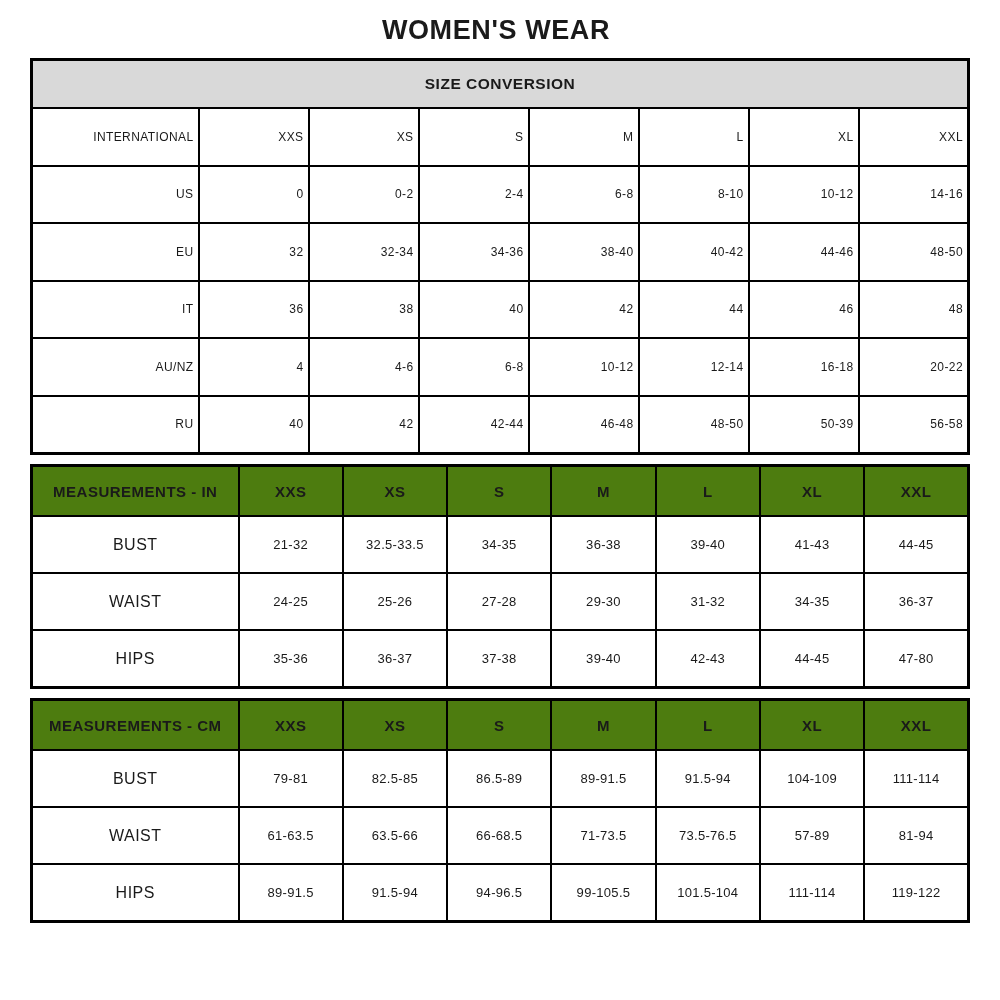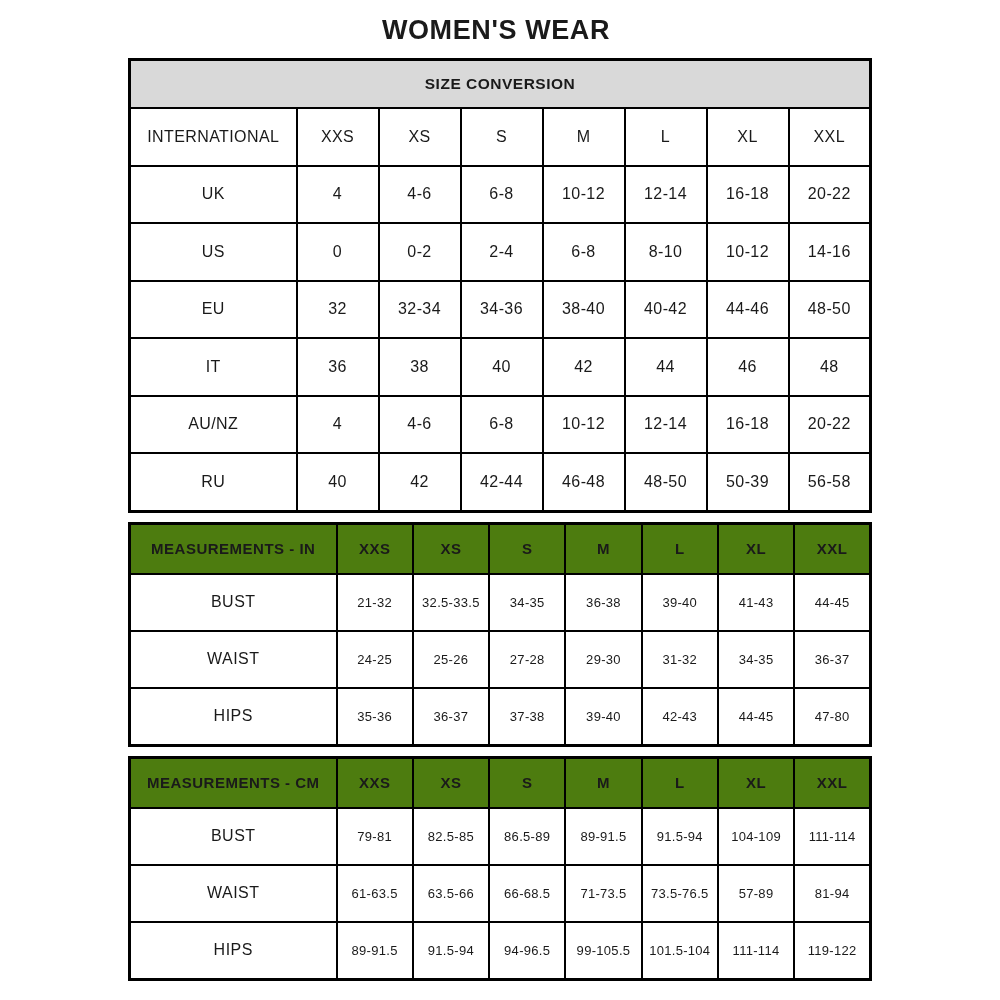--- a/index.html
+++ b/index.html
@@ -20,21 +20,21 @@
     text-align: center;
     font-size: 27px;
     font-weight: 700;
     letter-spacing: 0.6px;
     margin: 15px 8px 13px 0;
     line-height: 30px;
   }
   table.t {
     border-collapse: collapse;
     table-layout: fixed;
-    width: 744px;
+    width: 940px;
     margin: 0 auto 9px auto;
     border: 3px solid #000000;
   }
   table.t td, table.t th {
     border: 2px solid #000000;
     text-align: center;
     vertical-align: middle;
     padding: 0 4px;
     overflow: hidden;
     white-space: nowrap;
@@ -43,23 +43,24 @@
   .main col.c0 { width: 167px; }
   .t-title {
     height: 46px;
     background: #d9d9d9;
     font-weight: 700;
     font-size: 15.5px;
     letter-spacing: 0.5px;
   }
   .main tbody td {
     height: 55.5px;
-    font-size: 16px;
+    font-size: 12px;
     font-weight: 400;
     letter-spacing: 0.4px;
+    text-align: right;
   }
   
   .meas col.c0m { width: 207px; }
   .meas tr.sizes-row td {
     height: 48px;
     background: #4d7c0f;
     font-weight: 700;
     font-size: 15px;
     letter-spacing: 0.5px;
   }
@@ -98,30 +99,20 @@
           <td>XS</td>
           <td>S</td>
           <td>M</td>
           <td>L</td>
           <td>XL</td>
           <td>XXL</td>
         </tr>
     </tbody>
     <tbody class="vals">
         <tr>
-          <td class="row-label">UK</td>
-          <td>4</td>
-          <td>4-6</td>
-          <td>6-8</td>
-          <td>10-12</td>
-          <td>12-14</td>
-          <td>16-18</td>
-          <td>20-22</td>
-        </tr>
-        <tr>
           <td class="row-label">US</td>
           <td>0</td>
           <td>0-2</td>
           <td>2-4</td>
           <td>6-8</td>
           <td>8-10</td>
           <td>10-12</td>
           <td>14-16</td>
         </tr>
         <tr>

